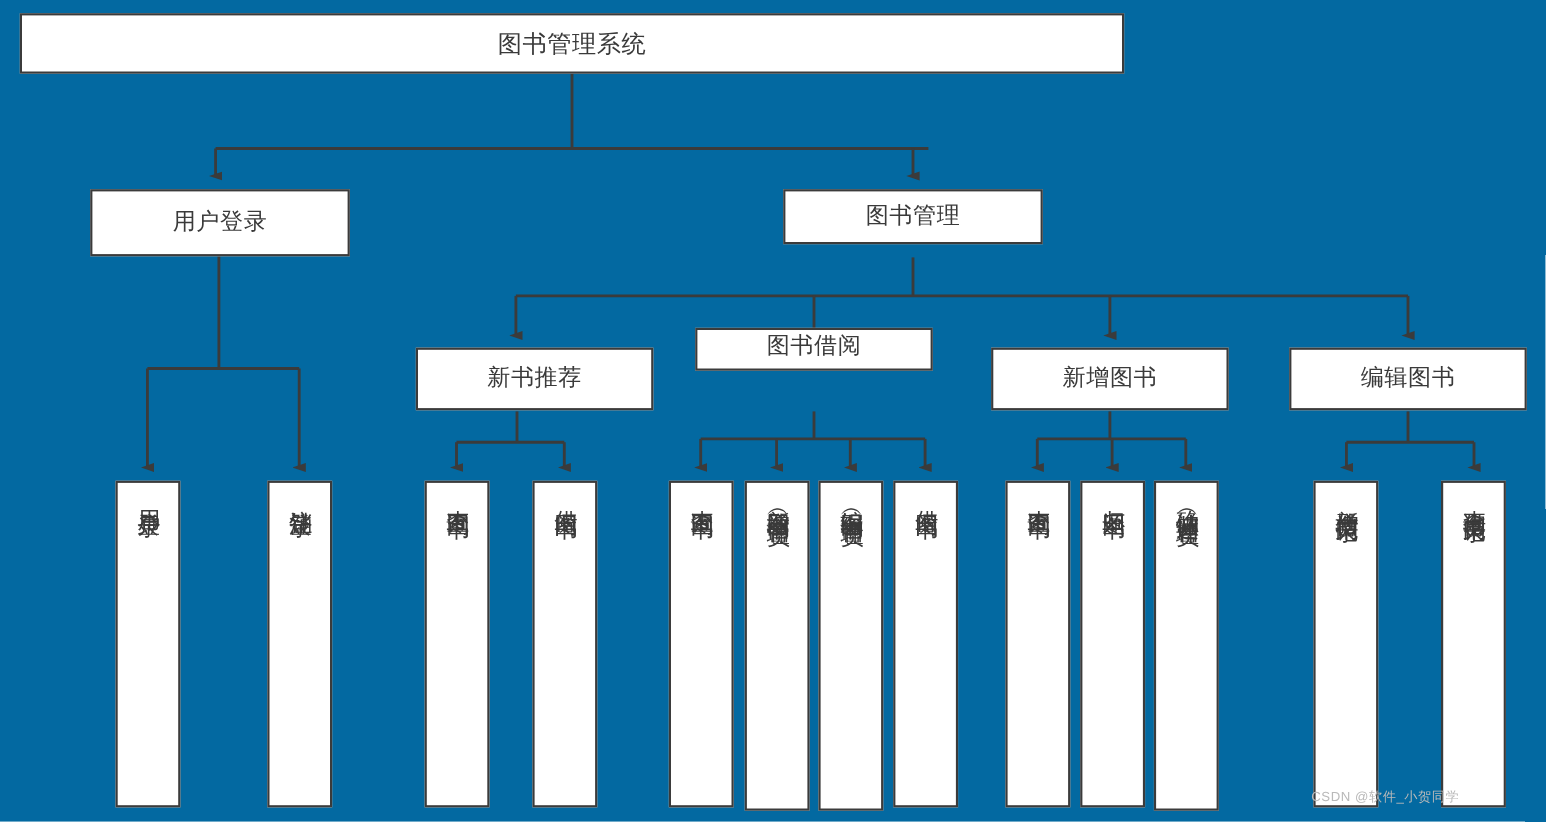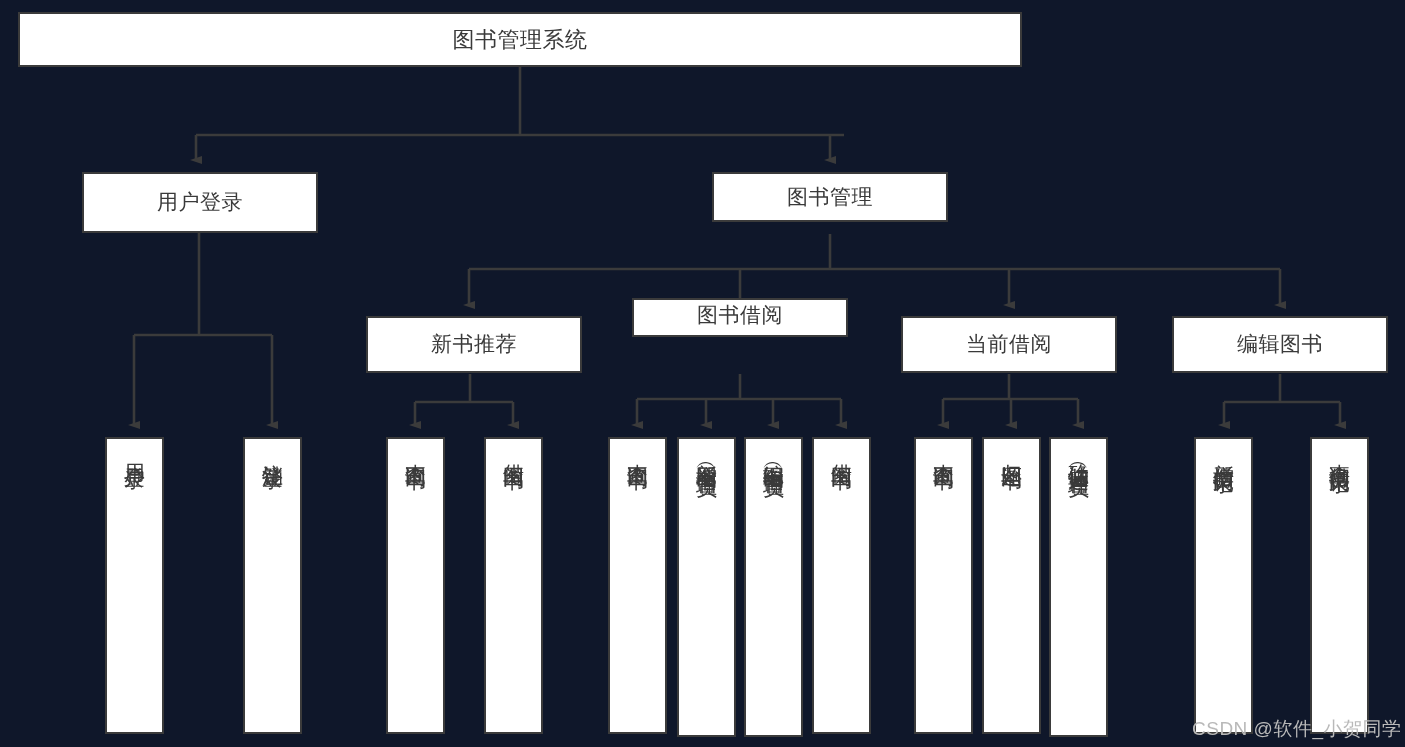--- a/index.html
+++ b/index.html
@@ -7,21 +7,21 @@
     padding: 0;
     background: #ffffff;
   }
   body {
     font-family: "Liberation Sans", "DejaVu Sans", sans-serif;
   }
   #canvas {
     position: relative;
     width: 1405px;
     height: 747px;
-    background: #0f172a;
+    background: #0369a1;
     overflow: hidden;
   }
   svg#wires {
     position: absolute;
     left: 0;
     top: 0;
     width: 1405px;
     height: 747px;
     pointer-events: none;
   }
@@ -54,21 +54,21 @@
   .node.vert .label {
     writing-mode: vertical-rl;
     text-orientation: upright;
     font-size: 21px;
     line-height: 1.05;
     letter-spacing: 2px;
     white-space: nowrap;
   }
   .watermark {
     position: absolute;
-    font-size: 19px;
+    font-size: 12px;
     color: #b9b9b9;
     white-space: nowrap;
     letter-spacing: 0.5px;
   }
 </style>
 </head>
 <body>
 
 <div id="canvas">
 
@@ -127,30 +127,30 @@
   </div>
 
   <div class="node horiz" style="left:82px; top:172px; width:236px; height:61px;">
     <span class="label">用户登录</span>
   </div>
 
   <div class="node horiz" style="left:712px; top:172px; width:236px; height:50px;">
     <span class="label">图书管理</span>
   </div>
 
-  <div class="node horiz" style="left:366px; top:316px; width:216px; height:57px;">
+  <div class="node horiz" style="left:378px; top:316px; width:216px; height:57px;">
     <span class="label">新书推荐</span>
   </div>
 
   <div class="node horiz" style="left:632px; top:298px; width:216px; height:39px;font-family:Liberation Mono, monospace;">
     <span class="label">图书借阅</span>
   </div>
 
   <div class="node horiz" style="left:901px; top:316px; width:216px; height:57px;">
-    <span class="label">当前借阅</span>
+    <span class="label">新增图书</span>
   </div>
 
   <div class="node horiz" style="left:1172px; top:316px; width:216px; height:57px;">
     <span class="label">编辑图书</span>
   </div>
 
   <div class="node vert" style="left:105px; top:437px; width:59px; height:297px;">
     <span class="label">用户登录</span>
   </div>
 

